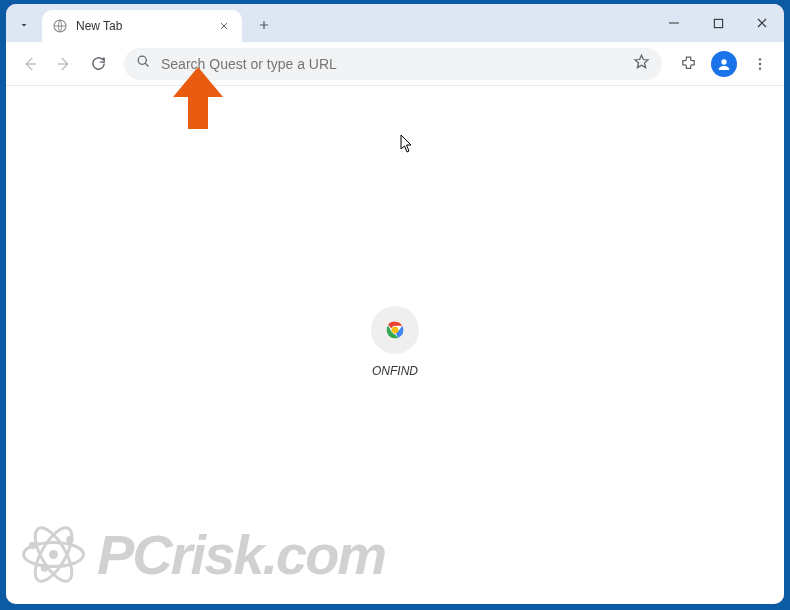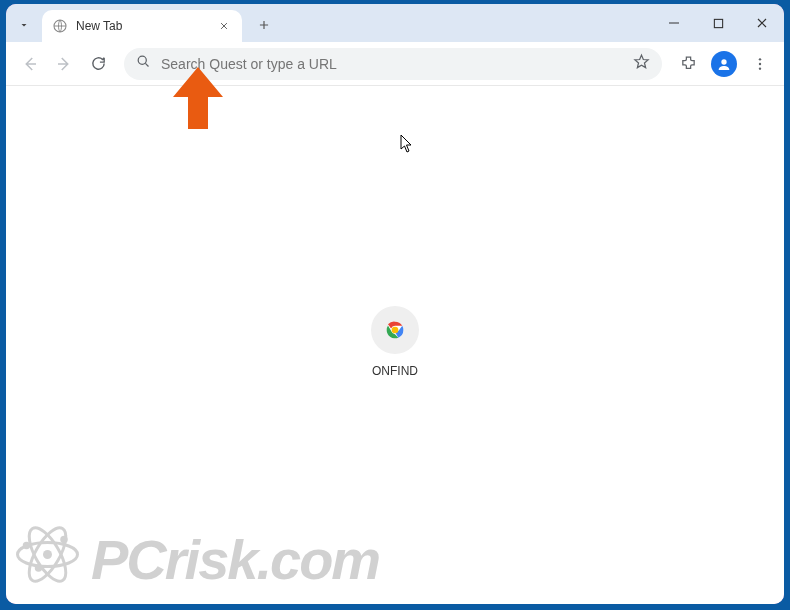--- a/index.html
+++ b/index.html
@@ -174,20 +174,21 @@
     background: #1a73e8;
     display: flex;
     align-items: center;
     justify-content: center;
   }
   
   .content {
     flex: 1;
     background: #fff;
     position: relative;
+    font-style: italic;
   }
   .shortcuts {
     position: absolute;
     top: 220px;
     left: 50%;
     transform: translateX(-50%);
     display: flex;
     gap: 40px;
   }
   .shortcut {
@@ -227,23 +228,23 @@
   .cursor-overlay {
     position: absolute;
     top: 134px;
     left: 400px;
     pointer-events: none;
   }
   
   .watermark {
     position: absolute;
     bottom: 18px;
-    left: 10px;
-    display: flex;
-    align-items: flex-end;
+    left: 16px;
+    display: flex;
+    align-items: center;
     opacity: 0.45;
     pointer-events: none;
   }
   .wm-atom {
     width: 75px;
     height: 75px;
     position: relative;
     margin-right: 6px;
   }
   .wm-text {

